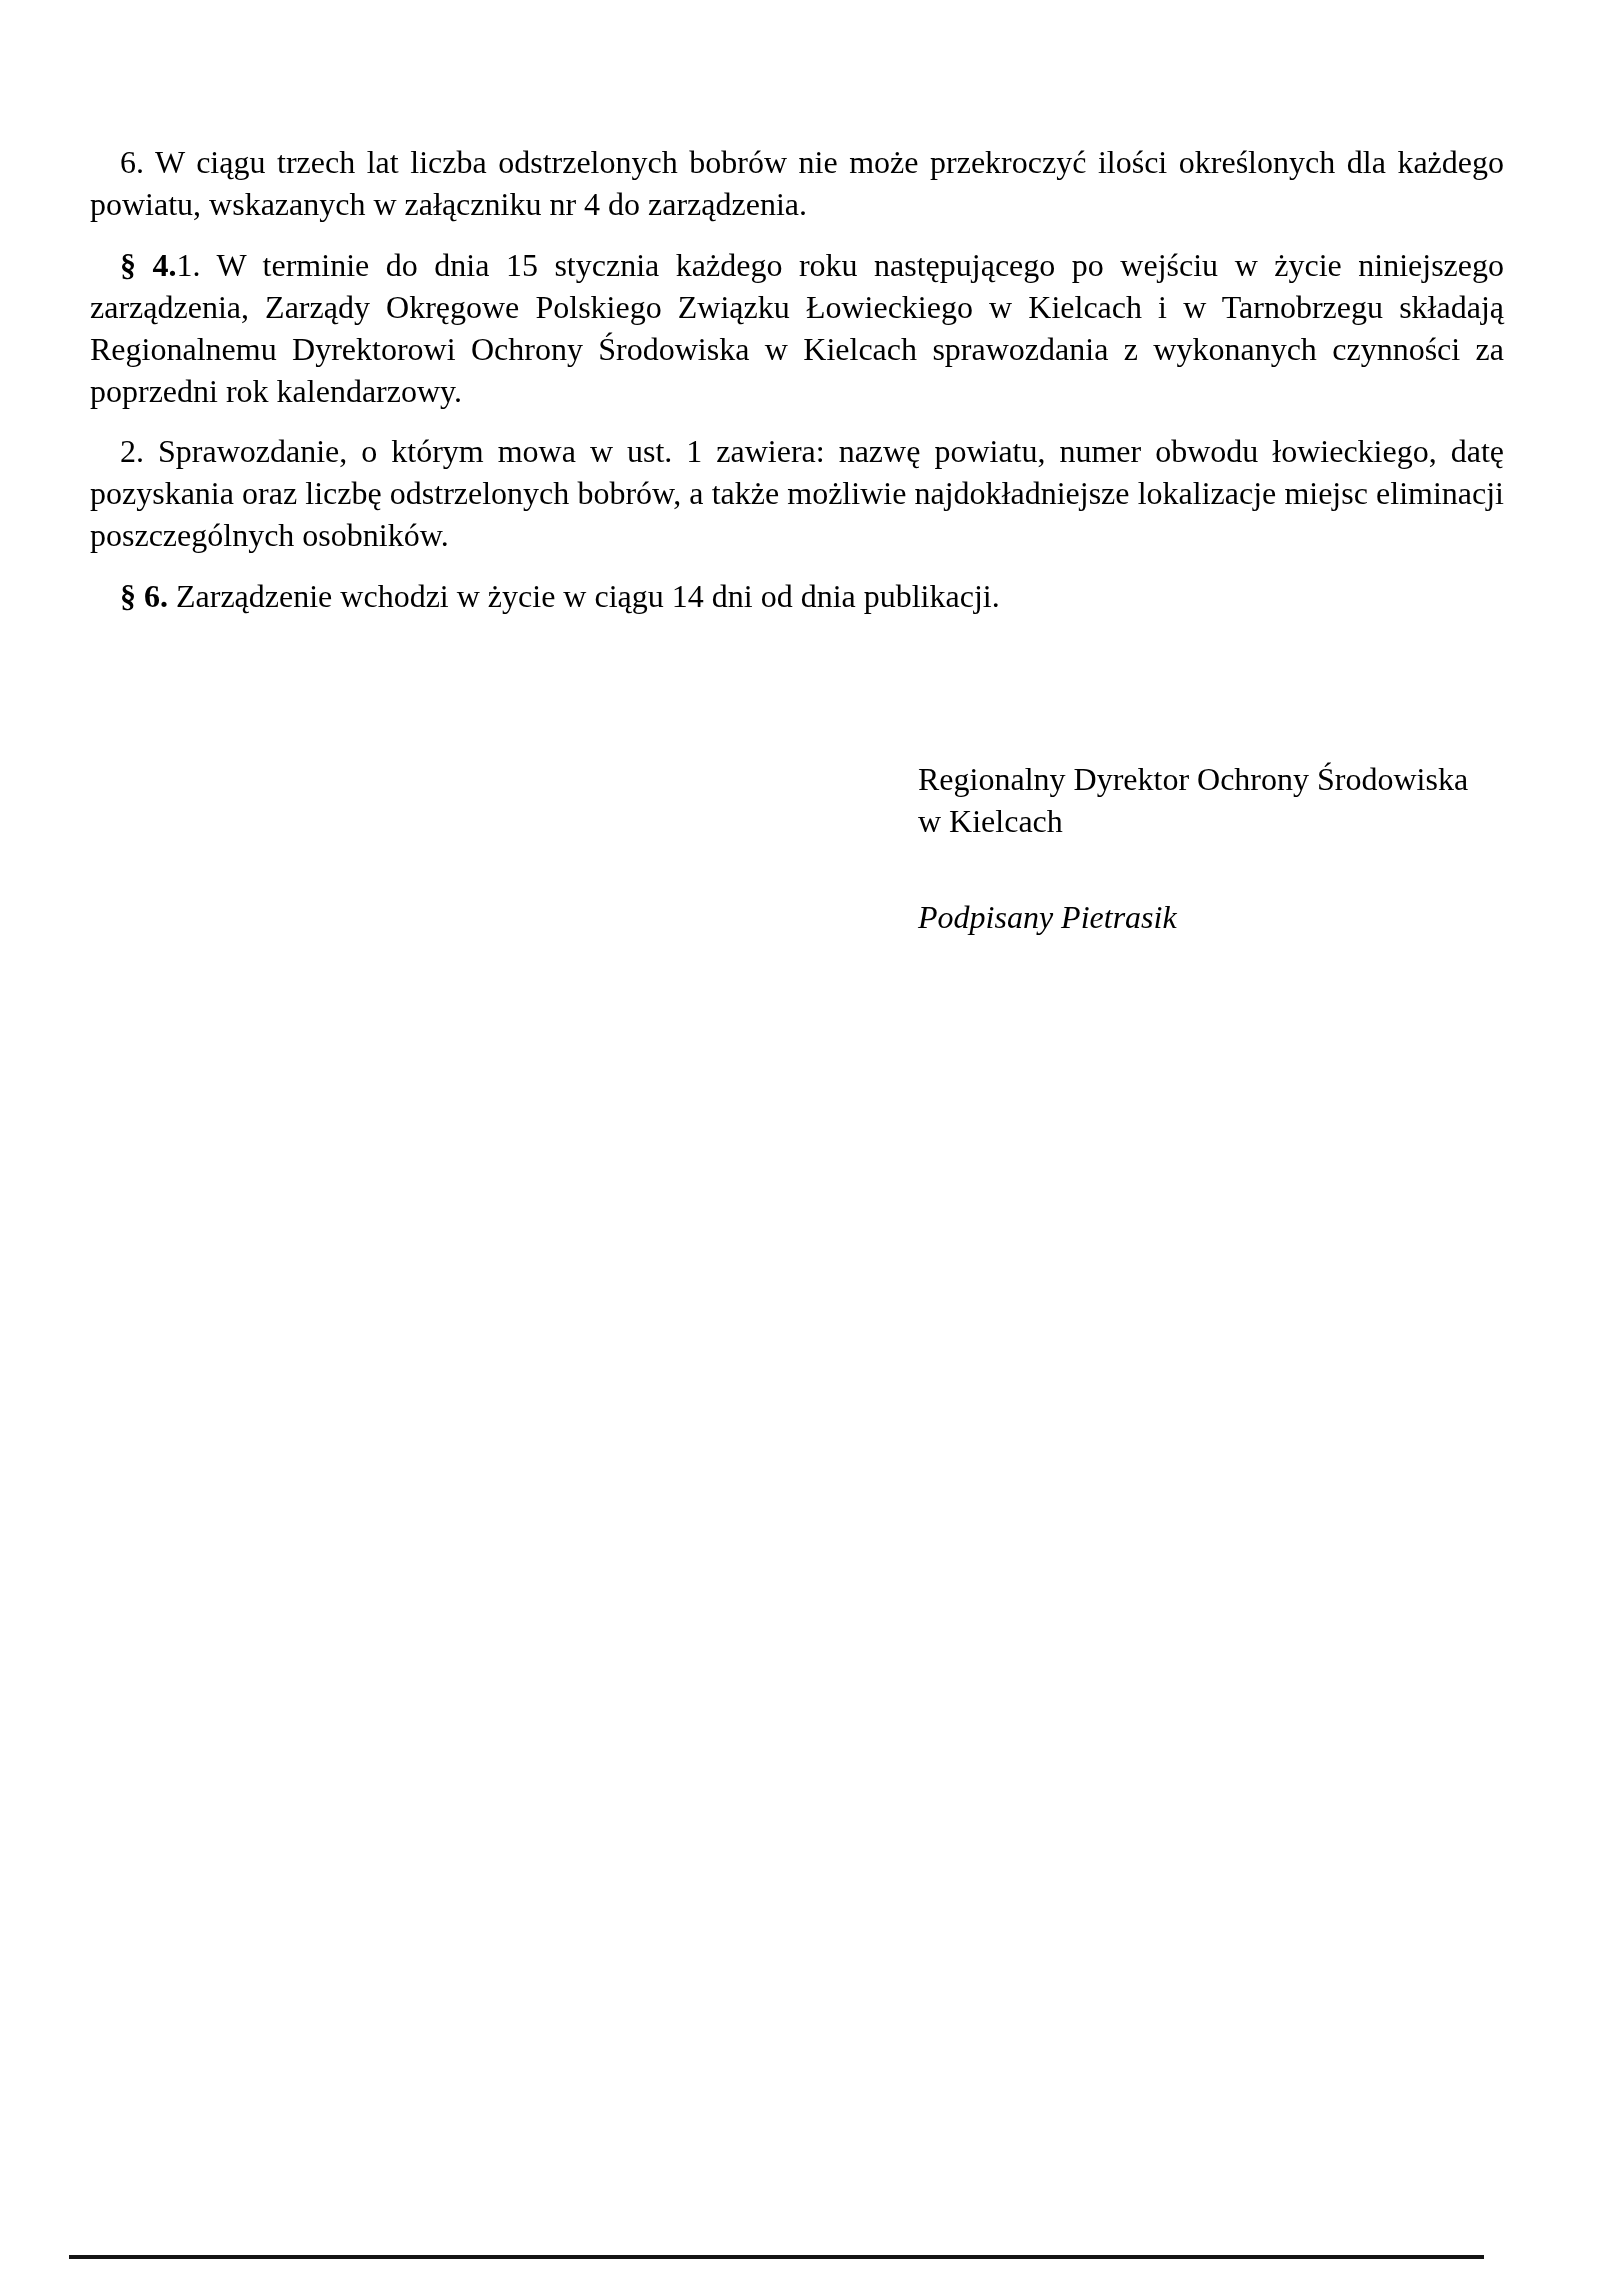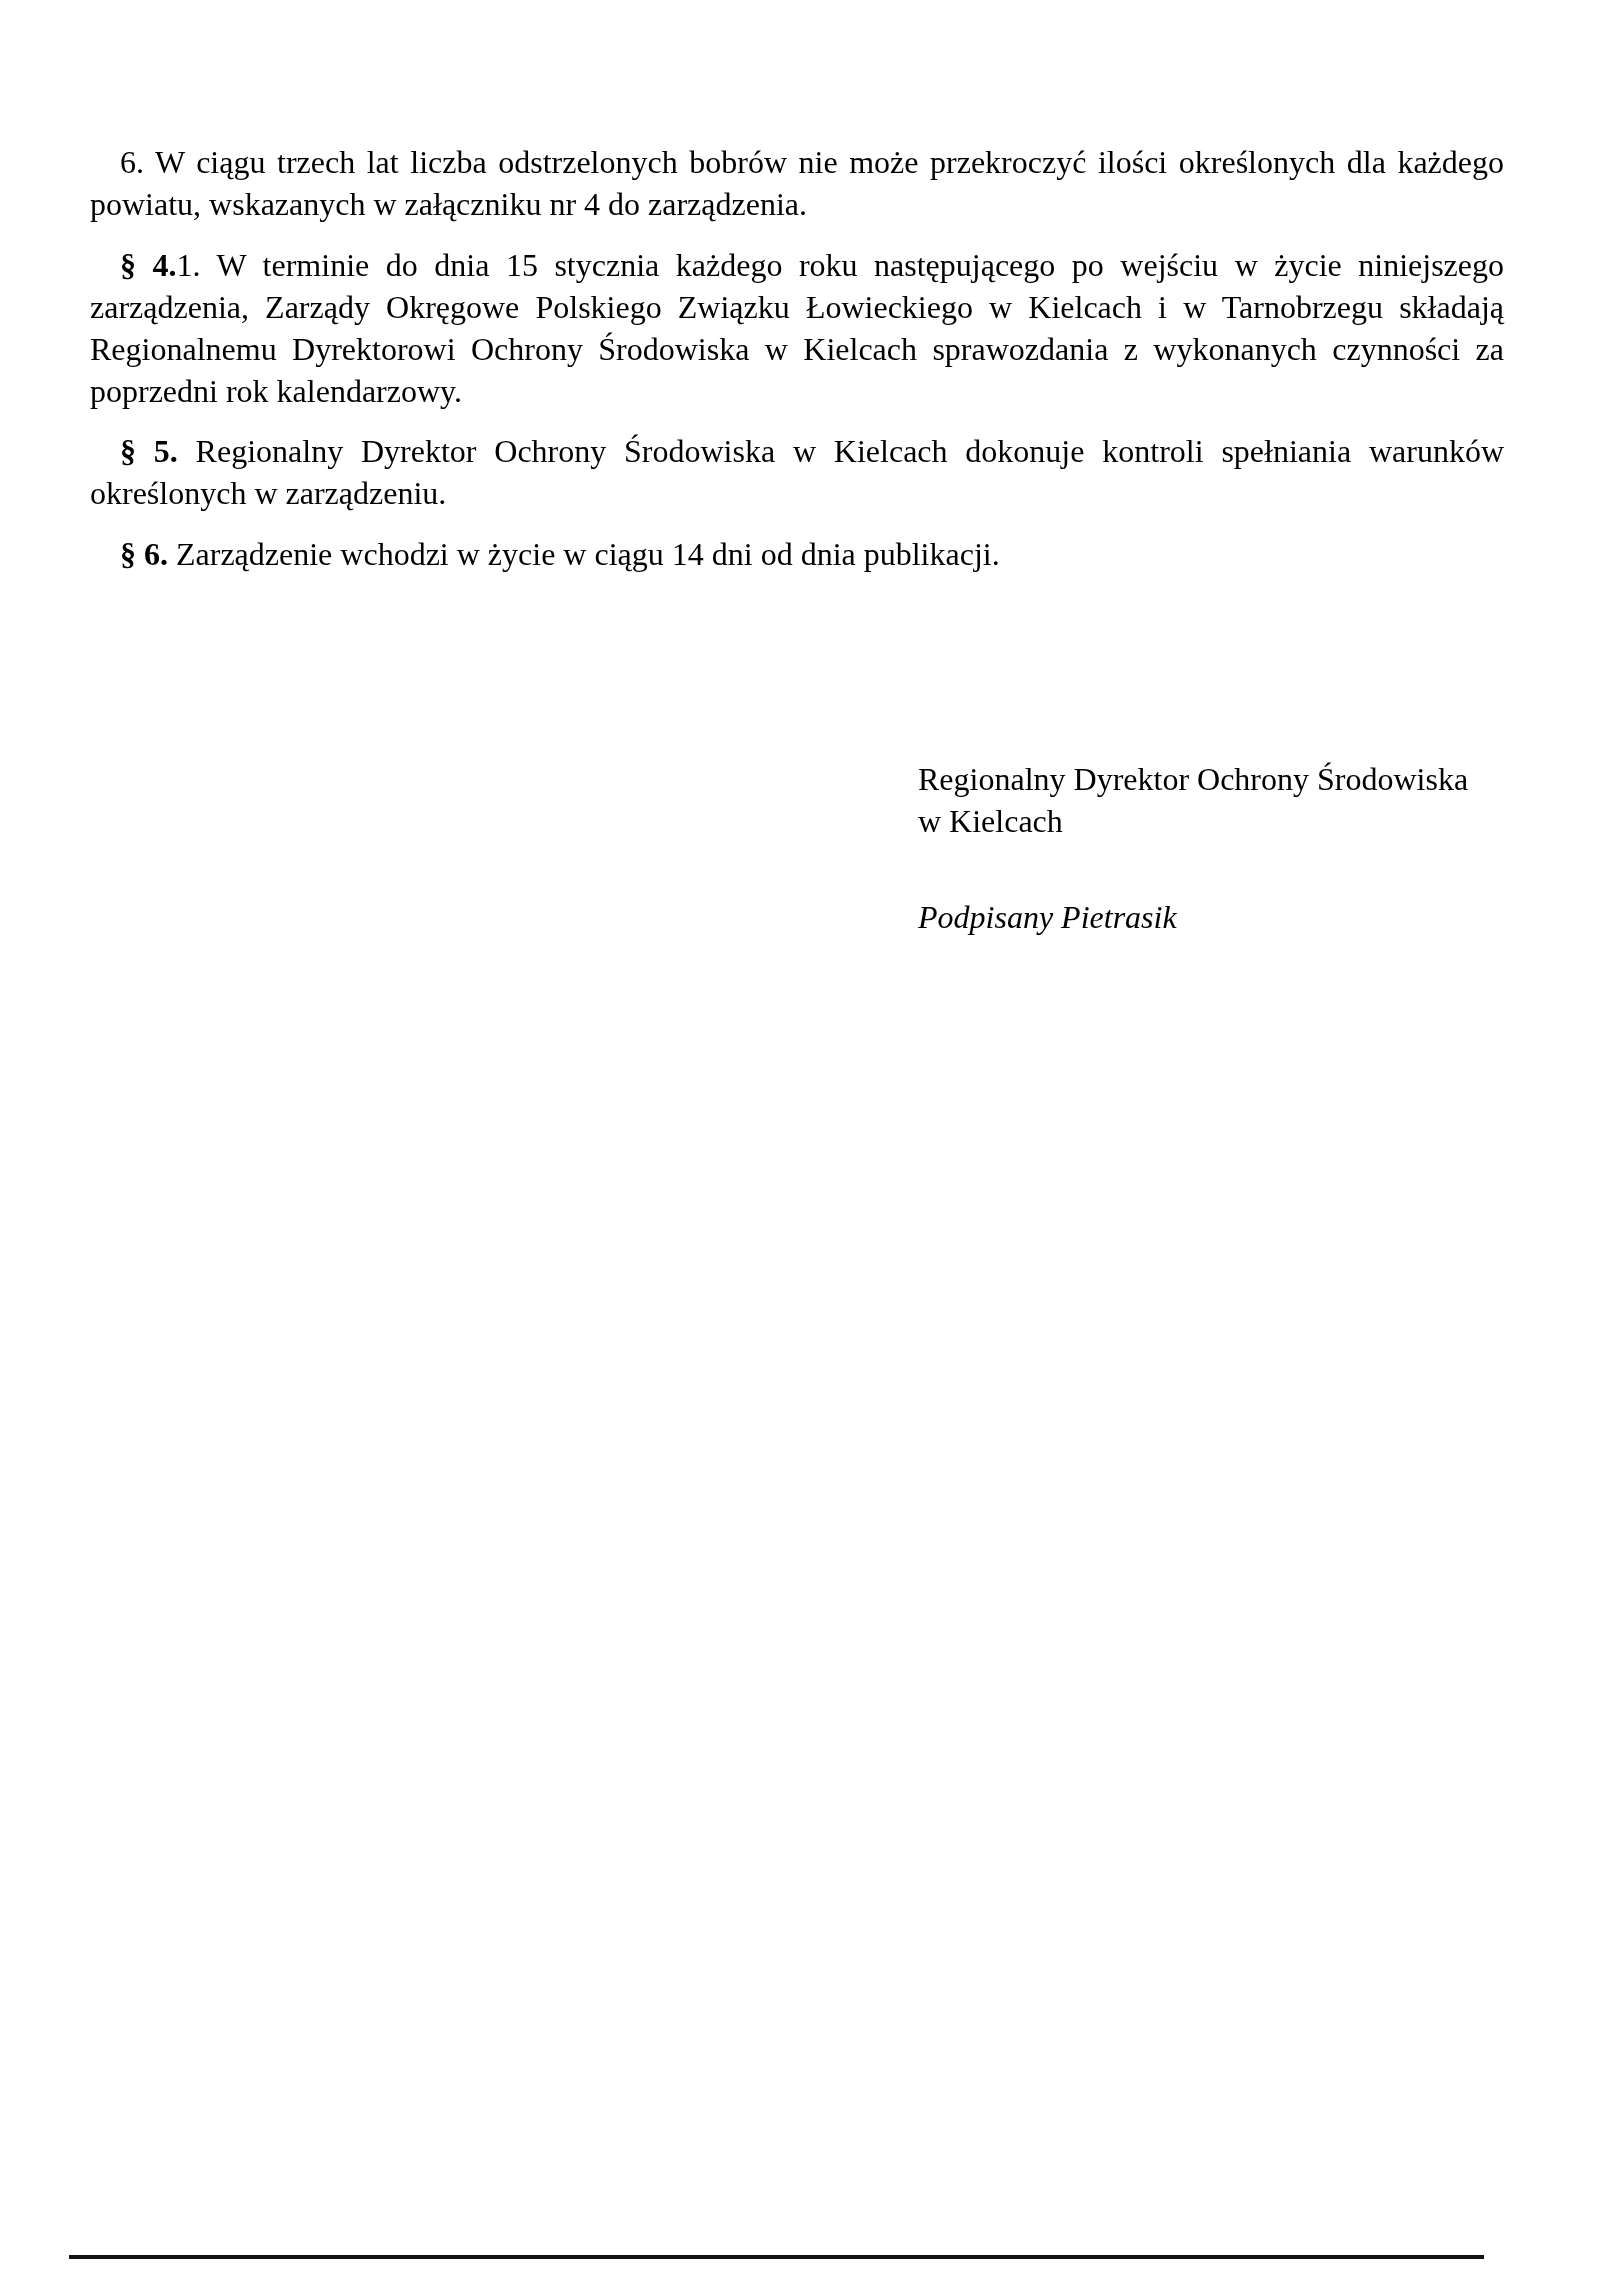--- a/index.html
+++ b/index.html
@@ -68,21 +68,21 @@
   }
 </style>
 </head>
 <body>
 
 <div class="page">
 
   <div class="content">
     <p><b></b><span>6. W ciągu trzech lat liczba odstrzelonych bobrów nie może przekroczyć ilości określonych dla każdego powiatu, wskazanych w załączniku nr 4 do zarządzenia.</span></p>
     <p><b>§ 4.</b><span>1. W terminie do dnia 15 stycznia każdego roku następującego po wejściu w życie niniejszego zarządzenia, Zarządy Okręgowe Polskiego Związku Łowieckiego w Kielcach i w Tarnobrzegu składają Regionalnemu Dyrektorowi Ochrony Środowiska w Kielcach sprawozdania z wykonanych czynności za poprzedni rok kalendarzowy.</span></p>
-    <p><b>§ 5.</b><span> Regionalny Dyrektor Ochrony Środowiska w Kielcach dokonuje kontroli spełniania warunków określonych w zarządzeniu.</span></p>
+    <p><b></b><span>2. Sprawozdanie, o którym mowa w ust. 1 zawiera: nazwę powiatu, numer obwodu łowieckiego, datę pozyskania oraz liczbę odstrzelonych bobrów, a także możliwie najdokładniejsze lokalizacje miejsc eliminacji poszczególnych osobników.</span></p>
     <p><b>§ 6.</b><span> Zarządzenie wchodzi w życie w ciągu 14 dni od dnia publikacji.</span></p>
   </div>
 
   <div class="signature">
     <div>Regionalny Dyrektor Ochrony Środowiska</div>
     <div>w Kielcach</div>
     <div class="signature-name">Podpisany Pietrasik</div>
   </div>
 
   <div class="footer-rule"></div>

